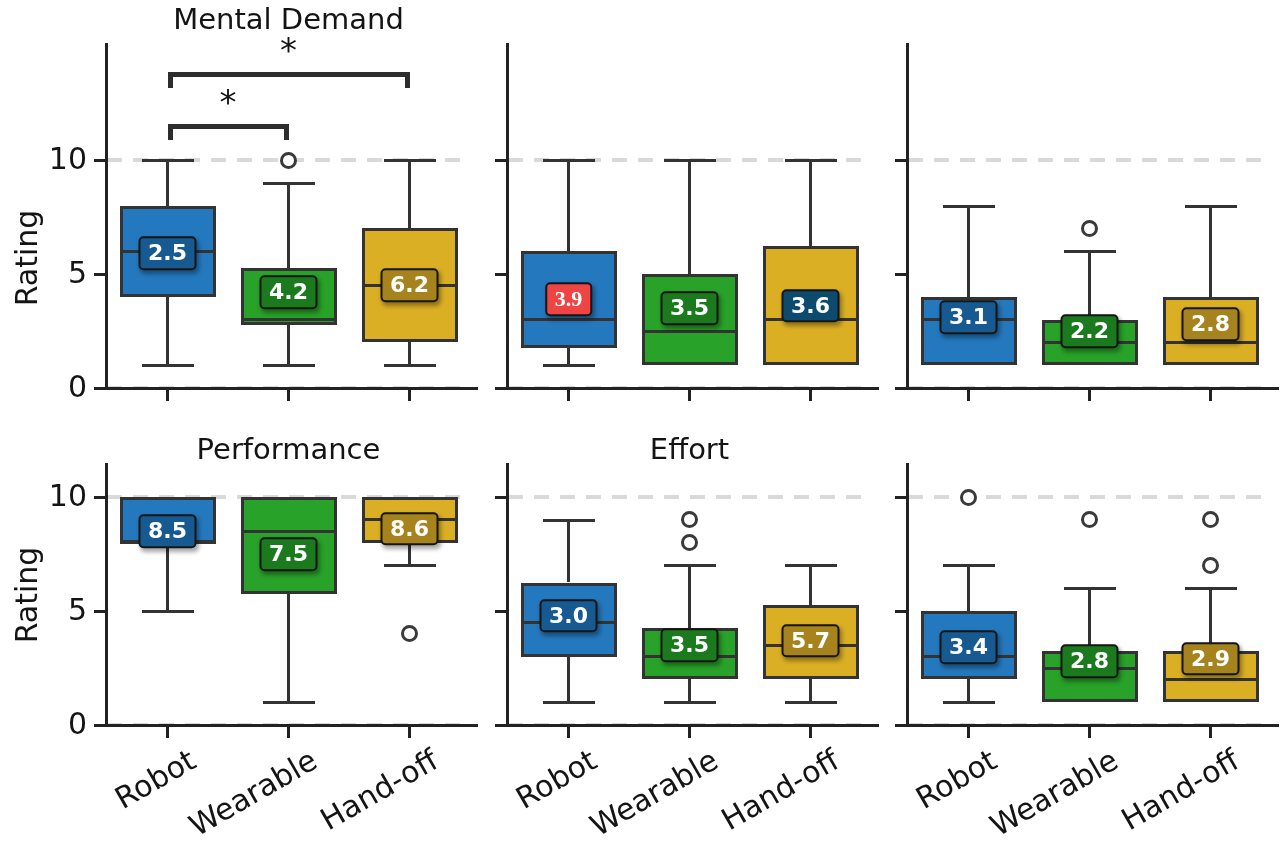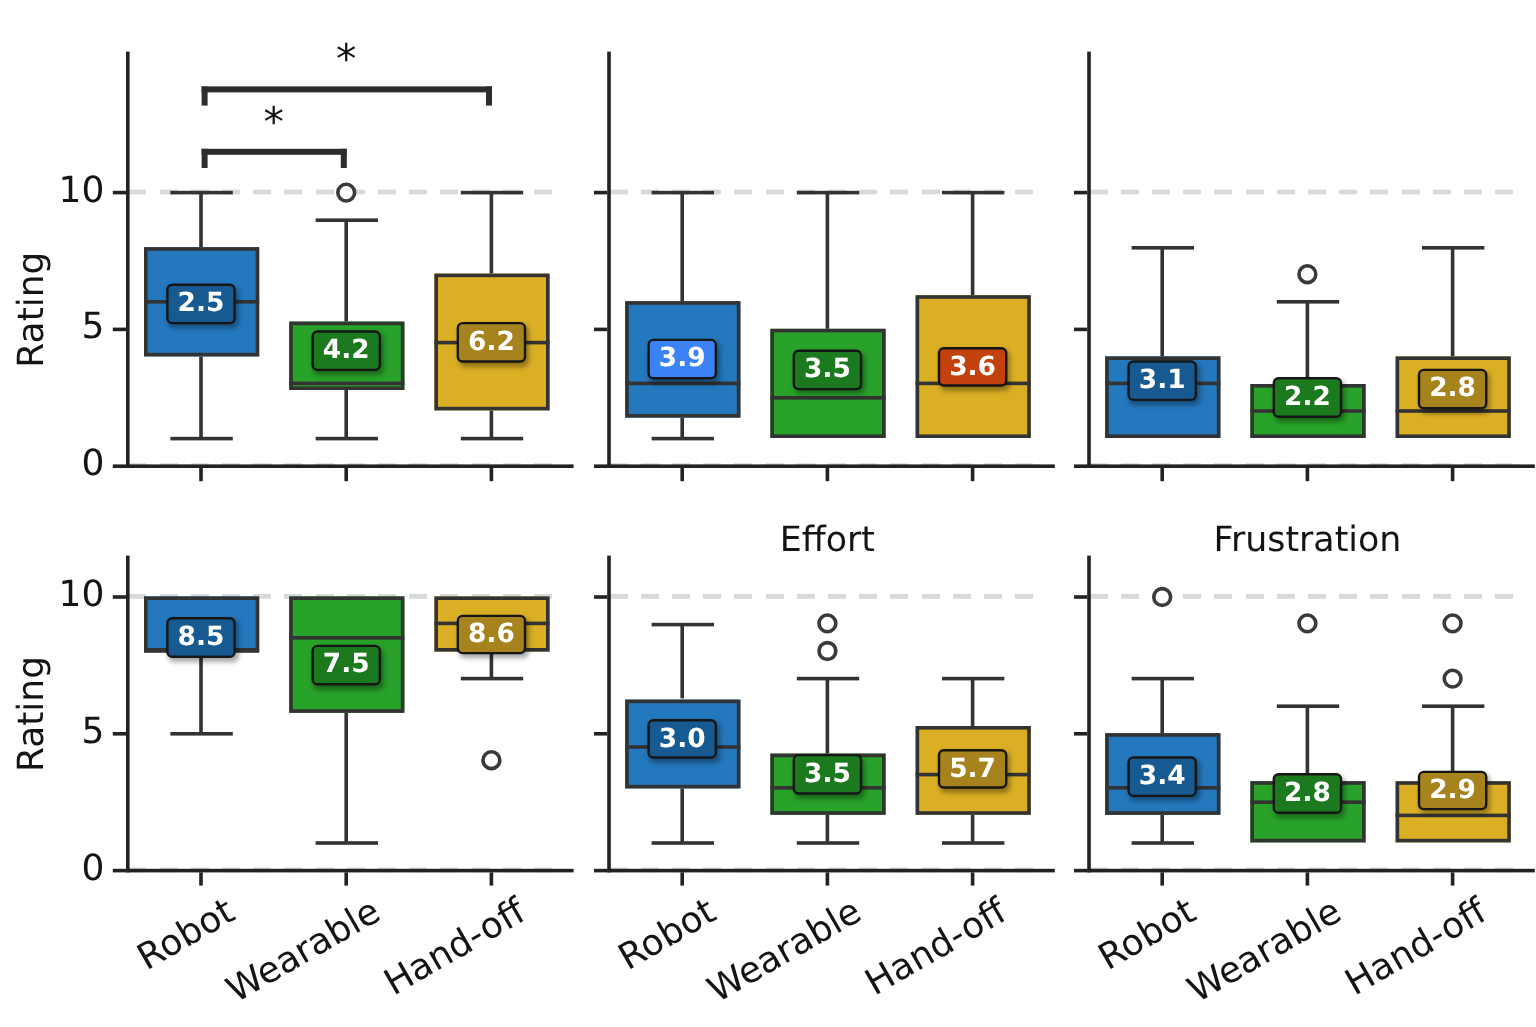--- a/index.html
+++ b/index.html
@@ -40,20 +40,21 @@
     <div class="abs grid-dash" style="left: 107px; width: 363px; top: 158px;"></div>
     <div class="abs spine" style="left: 105px; width: 3px; top: 43px; height: 347px;"></div>
     <div class="abs spine" style="left: 105px; width: 373px; top: 387px; height: 3px;"></div>
     <div class="abs tick" style="left: 94px; width: 11px; height: 3px; top: 387px;"></div>
     <div class="abs yticklabel" style="left: 27px; top: 369px;">0</div>
     <div class="abs tick" style="left: 94px; width: 11px; height: 3px; top: 273px;"></div>
     <div class="abs yticklabel" style="left: 27px; top: 255px;">5</div>
     <div class="abs tick" style="left: 94px; width: 11px; height: 3px; top: 159px;"></div>
     <div class="abs yticklabel" style="left: 27px; top: 141px;">10</div>
     <div class="abs ylabel" style="left: 26px; top: 258px;">Rating</div>
+    <div class="abs title" style="left: 288.5px; top: 2px;">Mental Demand</div>
     <div class="abs wline" style="left: 166px; width: 3px; top: 160px; height: 45.6px;"></div>
     <div class="abs wline" style="left: 141.5px; width: 52px; height: 3px; top: 159px;"></div>
     <div class="abs wline" style="left: 166px; width: 3px; top: 296.8px; height: 68.4px;"></div>
     <div class="abs wline" style="left: 141.5px; width: 52px; height: 3px; top: 364.2px;"></div>
     <div class="abs box" style="left: 119.5px; width: 96px; top: 205.6px; height: 91.2px; background: rgb(36, 120, 190);"></div>
     <div class="abs median" style="left: 119.5px; width: 96px; top: 249.7px;"></div>
     <div class="abs meanlabel" style="left: 167.5px; top: 253.48px; background: rgb(23, 90, 146);">2.5</div>
     <div class="abs tick" style="left: 166px; width: 3px; top: 390px; height: 11px;"></div>
     <div class="abs wline" style="left: 287px; width: 3px; top: 182.8px; height: 85.5px;"></div>
     <div class="abs wline" style="left: 262.5px; width: 52px; height: 3px; top: 181.8px;"></div>
@@ -86,33 +87,33 @@
     <div class="abs spine" style="left: 506px; width: 373px; top: 387px; height: 3px;"></div>
     <div class="abs tick" style="left: 495px; width: 11px; height: 3px; top: 387px;"></div>
     <div class="abs tick" style="left: 495px; width: 11px; height: 3px; top: 273px;"></div>
     <div class="abs tick" style="left: 495px; width: 11px; height: 3px; top: 159px;"></div>
     <div class="abs wline" style="left: 567px; width: 3px; top: 160px; height: 91.2px;"></div>
     <div class="abs wline" style="left: 542.5px; width: 52px; height: 3px; top: 159px;"></div>
     <div class="abs wline" style="left: 567px; width: 3px; top: 348.1px; height: 17.1px;"></div>
     <div class="abs wline" style="left: 542.5px; width: 52px; height: 3px; top: 364.2px;"></div>
     <div class="abs box" style="left: 520.5px; width: 96px; top: 251.2px; height: 96.9px; background: rgb(36, 120, 190);"></div>
     <div class="abs median" style="left: 520.5px; width: 96px; top: 318.1px;"></div>
-    <div class="abs meanlabel" style="left: 568.5px; top: 299.08px; background: #3b82f6;">3.9</div>
+    <div class="abs meanlabel" style="left: 568.5px; top: 299.08px; background: #ef4444; font-family: Liberation Serif, serif;">3.9</div>
     <div class="abs tick" style="left: 567px; width: 3px; top: 390px; height: 11px;"></div>
     <div class="abs wline" style="left: 688px; width: 3px; top: 160px; height: 114px;"></div>
     <div class="abs wline" style="left: 663.5px; width: 52px; height: 3px; top: 159px;"></div>
     <div class="abs box" style="left: 641.5px; width: 96px; top: 274px; height: 91.2px; background: rgb(40, 162, 40);"></div>
     <div class="abs median" style="left: 641.5px; width: 96px; top: 329.5px;"></div>
     <div class="abs meanlabel" style="left: 689.5px; top: 308.2px; background: rgb(27, 122, 29);">3.5</div>
     <div class="abs tick" style="left: 688px; width: 3px; top: 390px; height: 11px;"></div>
     <div class="abs wline" style="left: 809px; width: 3px; top: 160px; height: 85.5px;"></div>
     <div class="abs wline" style="left: 784.5px; width: 52px; height: 3px; top: 159px;"></div>
     <div class="abs box" style="left: 762.5px; width: 96px; top: 245.5px; height: 119.7px; background: rgb(219, 175, 36);"></div>
     <div class="abs median" style="left: 762.5px; width: 96px; top: 318.1px;"></div>
-    <div class="abs meanlabel" style="left: 810.5px; top: 305.92px; background: #c2410c;">3.6</div>
+    <div class="abs meanlabel" style="left: 810.5px; top: 305.92px; background: #0c4a6e;">3.6</div>
     <div class="abs tick" style="left: 809px; width: 3px; top: 390px; height: 11px;"></div>
     <div class="abs grid-dash" style="left: 908px; width: 363px; top: 386px;"></div>
     <div class="abs grid-dash" style="left: 908px; width: 363px; top: 158px;"></div>
     <div class="abs spine" style="left: 906px; width: 3px; top: 43px; height: 347px;"></div>
     <div class="abs spine" style="left: 906px; width: 373px; top: 387px; height: 3px;"></div>
     <div class="abs tick" style="left: 895px; width: 11px; height: 3px; top: 387px;"></div>
     <div class="abs tick" style="left: 895px; width: 11px; height: 3px; top: 273px;"></div>
     <div class="abs tick" style="left: 895px; width: 11px; height: 3px; top: 159px;"></div>
     <div class="abs wline" style="left: 967px; width: 3px; top: 205.6px; height: 91.2px;"></div>
     <div class="abs wline" style="left: 942.5px; width: 52px; height: 3px; top: 204.6px;"></div>
@@ -137,20 +138,21 @@
     <div class="abs grid-dash" style="left: 107px; width: 363px; top: 495px;"></div>
     <div class="abs spine" style="left: 105px; width: 3px; top: 463px; height: 264px;"></div>
     <div class="abs spine" style="left: 105px; width: 373px; top: 724px; height: 3px;"></div>
     <div class="abs tick" style="left: 94px; width: 11px; height: 3px; top: 724px;"></div>
     <div class="abs yticklabel" style="left: 27px; top: 706px;">0</div>
     <div class="abs tick" style="left: 94px; width: 11px; height: 3px; top: 610px;"></div>
     <div class="abs yticklabel" style="left: 27px; top: 592px;">5</div>
     <div class="abs tick" style="left: 94px; width: 11px; height: 3px; top: 496px;"></div>
     <div class="abs yticklabel" style="left: 27px; top: 478px;">10</div>
     <div class="abs ylabel" style="left: 26px; top: 595px;">Rating</div>
+    <div class="abs title" style="left: 288.5px; top: 432px;">Performance</div>
     <div class="abs wline" style="left: 166px; width: 3px; top: 542.6px; height: 68.4px;"></div>
     <div class="abs wline" style="left: 141.5px; width: 52px; height: 3px; top: 610px;"></div>
     <div class="abs box" style="left: 119.5px; width: 96px; top: 497px; height: 45.6px; background: rgb(36, 120, 190);"></div>
     <div class="abs median" style="left: 119.5px; width: 96px; top: 541.1px;"></div>
     <div class="abs meanlabel" style="left: 167.5px; top: 531.2px; background: rgb(23, 90, 146);">8.5</div>
     <div class="abs tick" style="left: 166px; width: 3px; top: 727px; height: 11px;"></div>
     <div class="abs xticklabel" style="right: 1095.5px; top: 742px;">Robot</div>
     <div class="abs wline" style="left: 287px; width: 3px; top: 593.9px; height: 108.3px;"></div>
     <div class="abs wline" style="left: 262.5px; width: 52px; height: 3px; top: 701.2px;"></div>
     <div class="abs box" style="left: 240.5px; width: 96px; top: 497px; height: 96.9px; background: rgb(40, 162, 40);"></div>
@@ -203,21 +205,20 @@
     <div class="abs meanlabel" style="left: 810.5px; top: 640.64px; background: rgb(166, 131, 28);">5.7</div>
     <div class="abs tick" style="left: 809px; width: 3px; top: 727px; height: 11px;"></div>
     <div class="abs xticklabel" style="right: 452.5px; top: 742px;">Hand-off</div>
     <div class="abs grid-dash" style="left: 908px; width: 363px; top: 723px;"></div>
     <div class="abs grid-dash" style="left: 908px; width: 363px; top: 495px;"></div>
     <div class="abs spine" style="left: 906px; width: 3px; top: 463px; height: 264px;"></div>
     <div class="abs spine" style="left: 906px; width: 373px; top: 724px; height: 3px;"></div>
     <div class="abs tick" style="left: 895px; width: 11px; height: 3px; top: 724px;"></div>
     <div class="abs tick" style="left: 895px; width: 11px; height: 3px; top: 610px;"></div>
     <div class="abs tick" style="left: 895px; width: 11px; height: 3px; top: 496px;"></div>
-    <div class="abs title" style="left: 1089.5px; top: 432px;">Frustration</div>
     <div class="abs wline" style="left: 967px; width: 3px; top: 565.4px; height: 45.6px;"></div>
     <div class="abs wline" style="left: 942.5px; width: 52px; height: 3px; top: 564.4px;"></div>
     <div class="abs wline" style="left: 967px; width: 3px; top: 679.4px; height: 22.8px;"></div>
     <div class="abs wline" style="left: 942.5px; width: 52px; height: 3px; top: 701.2px;"></div>
     <div class="abs box" style="left: 920.5px; width: 96px; top: 611px; height: 68.4px; background: rgb(36, 120, 190);"></div>
     <div class="abs median" style="left: 920.5px; width: 96px; top: 655.1px;"></div>
     <div class="abs outlier" style="left: 960px; top: 488.5px;"></div>
     <div class="abs meanlabel" style="left: 968.5px; top: 647.48px; background: rgb(23, 90, 146);">3.4</div>
     <div class="abs tick" style="left: 967px; width: 3px; top: 727px; height: 11px;"></div>
     <div class="abs xticklabel" style="right: 294.5px; top: 742px;">Robot</div>

